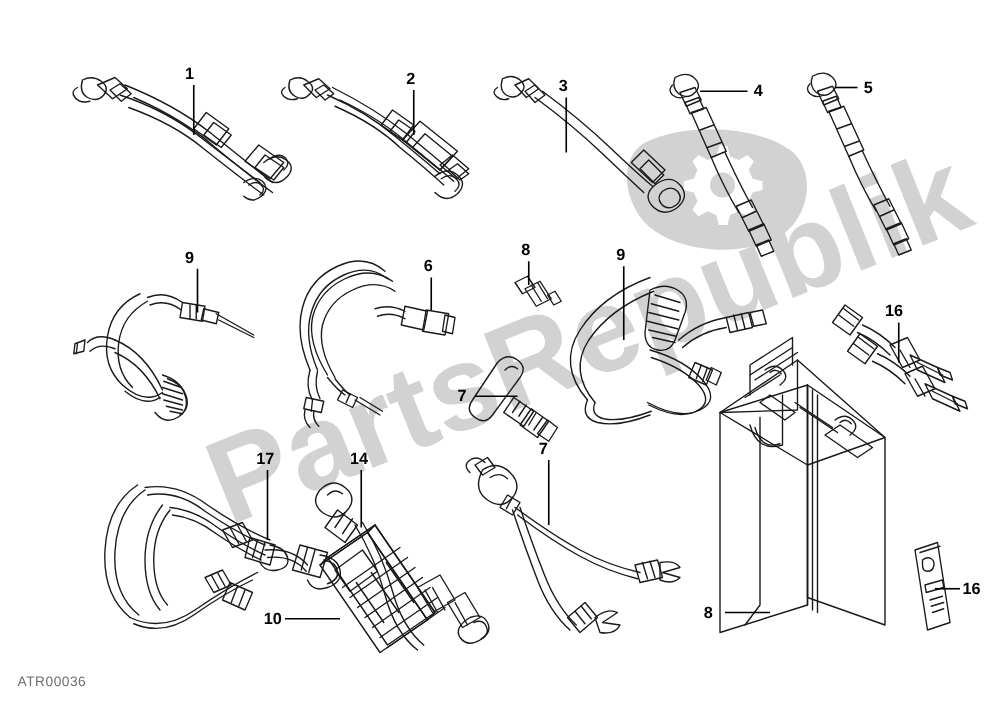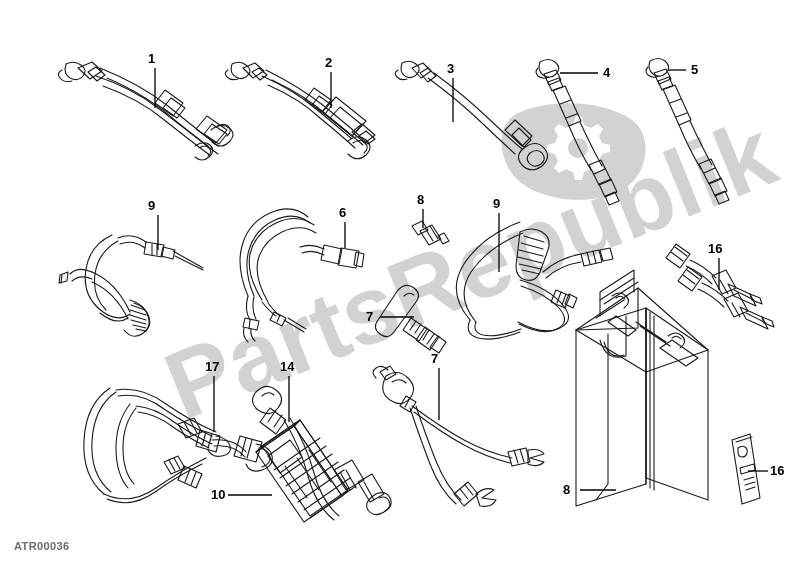--- a/index.html
+++ b/index.html
@@ -6,21 +6,21 @@
   html,body{margin:0;padding:0;background:#ffffff;}
   body{
     font-family:"Liberation Sans", sans-serif;
     width:800px;height:564px;overflow:hidden;position:relative;
   }
   #sheet{position:relative;width:800px;height:564px;background:#fff;}
   #art{position:absolute;left:0;top:0;width:800px;height:564px;}
   .wm{pointer-events:none;}
   #diagcode{
     position:absolute;left:14px;top:540px;
-    font-size:11px;font-weight:bold;color:#6e6e6e;letter-spacing:.4px;
+    font-size:11px;font-weight:normal;color:#6e6e6e;letter-spacing:.4px;
   }
   .callout{
     position:absolute;font-size:13px;font-weight:bold;color:#000;
     line-height:1;white-space:nowrap;
   }
 </style>
 </head>
 <body>
 
 <div id="sheet">

